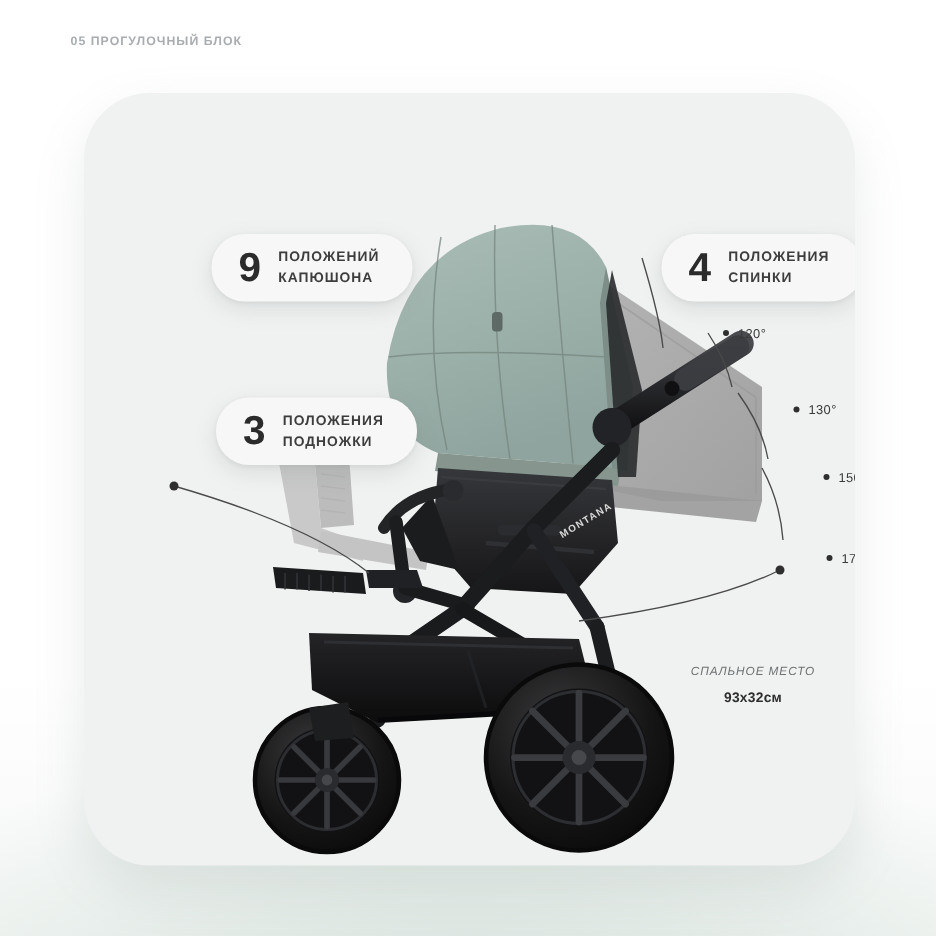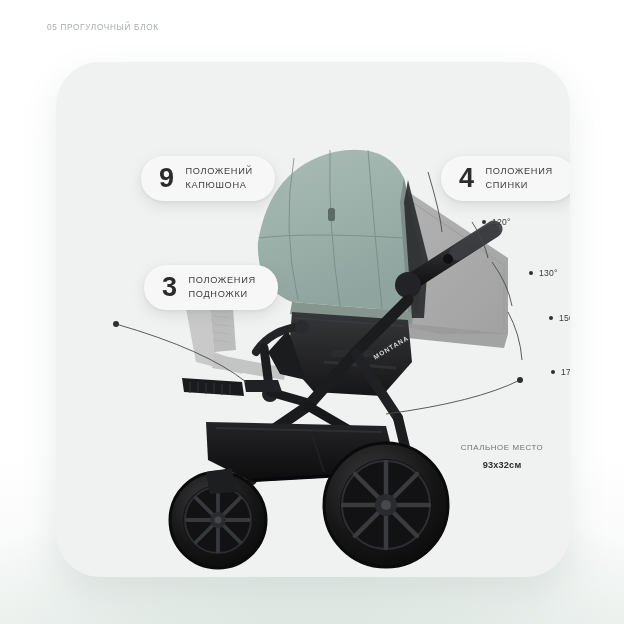--- a/index.html
+++ b/index.html
@@ -12,21 +12,21 @@
   
   #page-bg{
     position:absolute;inset:0;
     background:
       radial-gradient(120% 55% at 50% 112%, #cfdcd6 0%, #e2eae6 28%, rgba(255,255,255,0) 62%),
       linear-gradient(180deg,#ffffff 0%,#ffffff 72%,#f4f7f5 100%);
   }
   #header-label{
     position:absolute;left:47px;top:23px;
     font-size:8.2px;letter-spacing:.085em;
-    color:#a9adaf;text-transform:uppercase;font-weight:400;
+    color:#a9adaf;text-transform:uppercase;font-weight:700;
     white-space:nowrap;
   }
   #card{
     position:absolute;left:56px;top:62px;width:514px;height:515px;
     background:#f0f1f1;border-radius:44px;
     box-shadow:0 14px 34px rgba(120,135,130,.16);
     overflow:hidden;
   }
 
   
@@ -35,21 +35,21 @@
     background:#f7f7f7;border-radius:22px;
     box-shadow:0 5px 14px rgba(120,130,128,.18),0 1px 3px rgba(120,130,128,.12);
     padding:9px 22px 9px 18px;z-index:40;
   }
   .badge .num{
     font-size:27px;font-weight:700;color:#2b2b2b;line-height:1;
     margin-right:12px;letter-spacing:-.02em;
   }
   .badge .txt{
     font-size:9.2px;letter-spacing:.075em;color:#3d3d3d;
-    text-transform:uppercase;line-height:1.45;white-space:nowrap;font-weight:400;
+    text-transform:uppercase;line-height:1.45;white-space:nowrap;font-weight:700;
   }
   #badge-hood{left:85px;top:94px;}
   #badge-back{left:385px;top:94px;}
   #badge-foot{left:88px;top:203px;}
 
   
   .angle{
     position:absolute;z-index:35;display:flex;align-items:center;
     font-size:8.6px;color:#3a3a3a;letter-spacing:.03em;white-space:nowrap;
   }
@@ -57,21 +57,21 @@
     width:4px;height:4px;border-radius:50%;background:#2f2f2f;margin-right:6px;flex:none;
   }
   #angle-110{left:426px;top:155px;}
   #angle-130{left:473px;top:206px;}
   #angle-150{left:493px;top:251px;}
   #angle-170{left:495px;top:305px;}
 
   #bed-note{
     position:absolute;left:390px;top:381px;z-index:35;text-align:center;width:112px;
   }
-  #bed-note .t1{font-size:7.9px;letter-spacing:.075em;color:#6e7273;text-transform:uppercase;}
+  #bed-note .t1{font-size:7.9px;letter-spacing:.075em;color:#6e7273;text-transform:uppercase;font-style:italic;}
   #bed-note .t2{font-size:9.2px;font-weight:700;color:#2e2e2e;margin-top:8px;letter-spacing:.02em;}
 
   #logo-text{
     position:absolute;left:318px;top:292px;z-index:30;
     font-size:6.6px;letter-spacing:.14em;color:#d8d8d8;font-weight:700;
     transform:rotate(-31deg);transform-origin:left center;white-space:nowrap;
   }
   svg{display:block;}
   #scene{position:absolute;inset:0;z-index:10;}
 </style>

